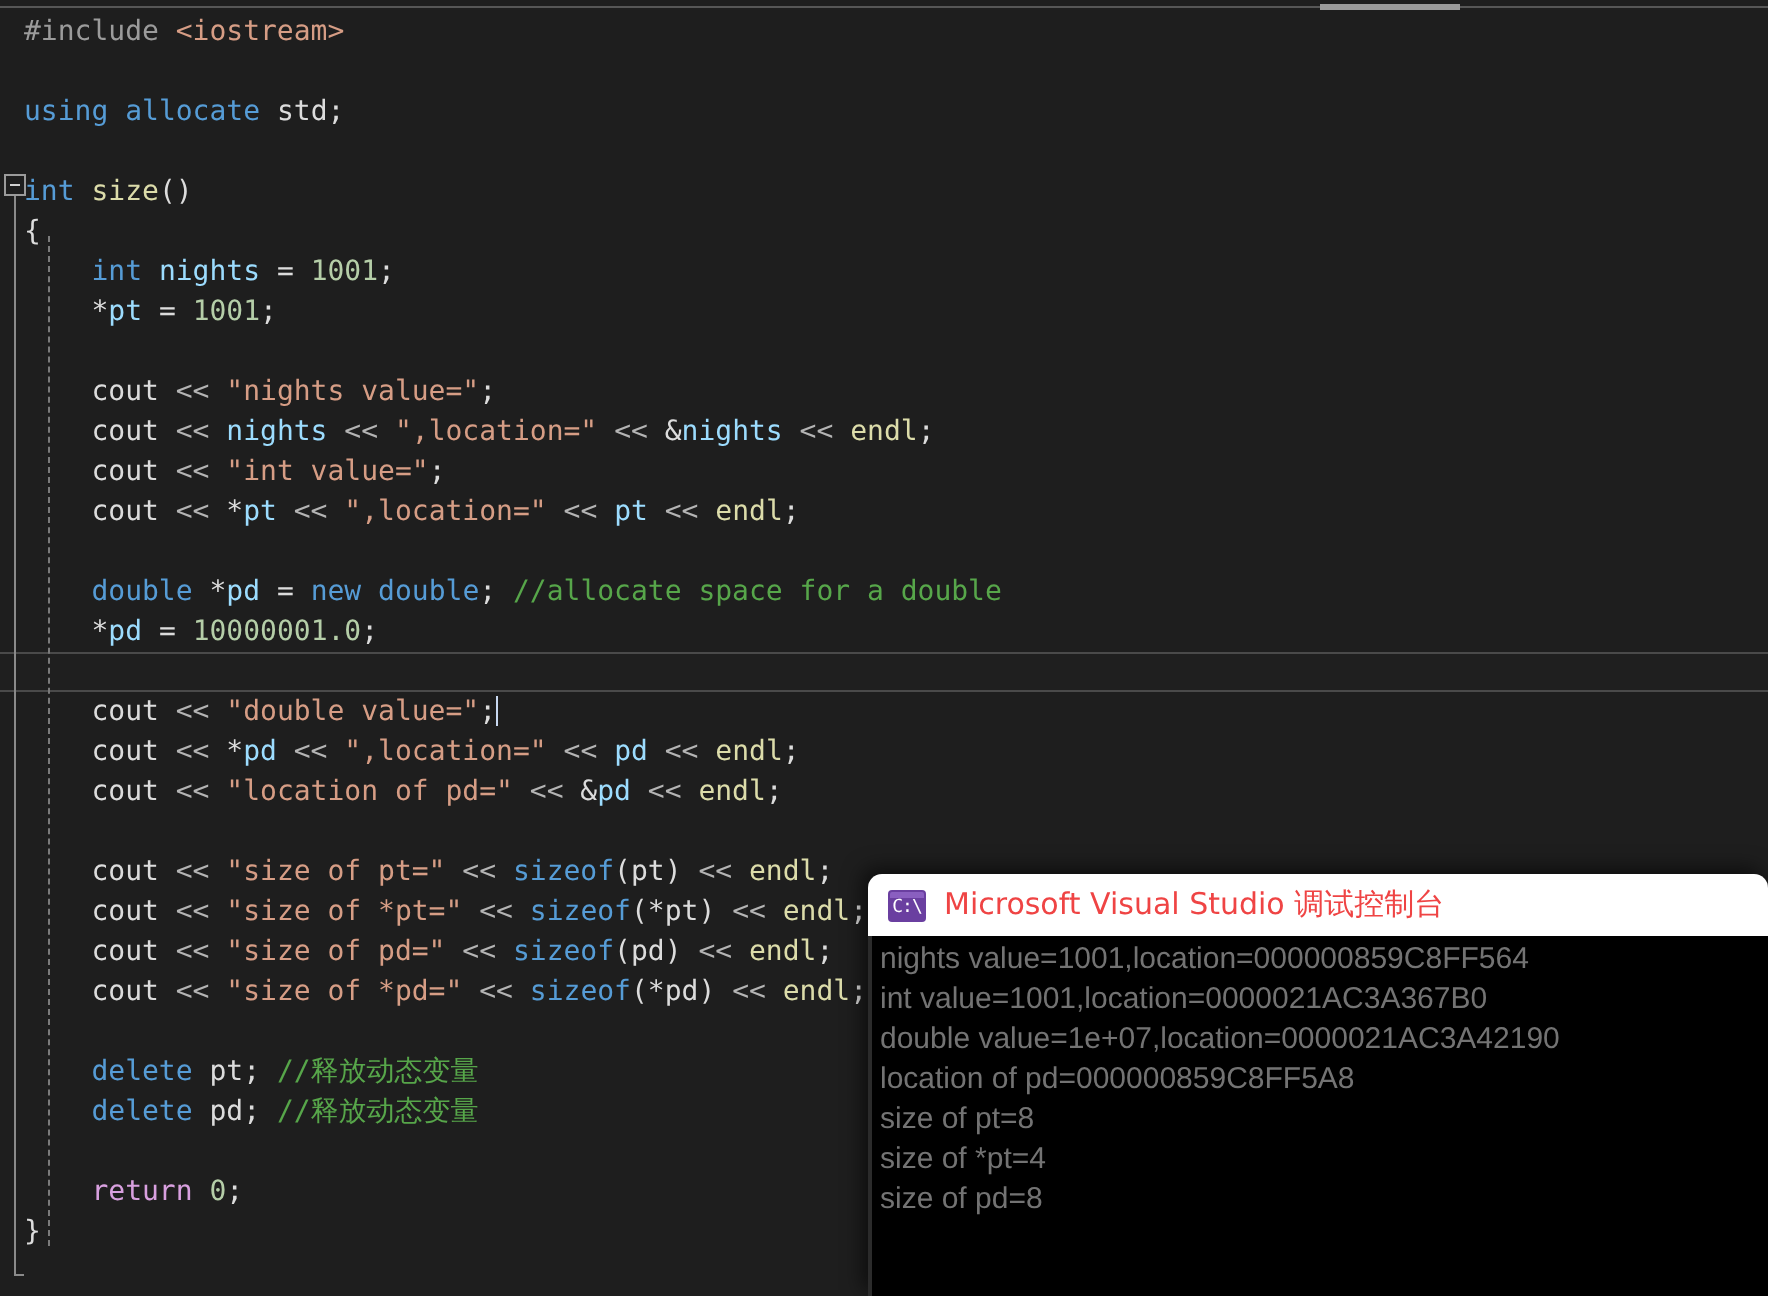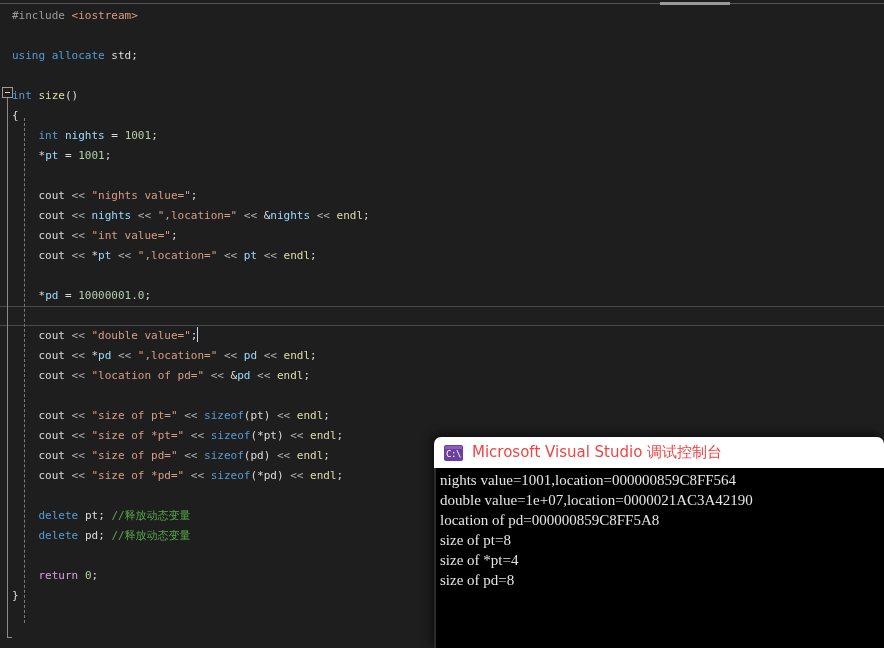--- a/index.html
+++ b/index.html
@@ -47,21 +47,21 @@
     position: absolute;
     left: 0; top: 6px;
     width: 884px; height: 642px;
     background: #1e1e1e;
   }
 
   .code-line {
     position: relative;
     height: 20px;
     line-height: 20px;
-    font-size: 11px;
+    font-size: 14px;
     white-space: pre;
     color: #dcdcdc;
     padding-left: 12px;
   }
   .code-line .txt { position: relative; z-index: 2; }
 
   
   .code-line.current {
     background: #1f1f1f;
     box-sizing: border-box;
@@ -177,24 +177,24 @@
     color: #ef4444;
   }
   .console-body {
     background: #000000;
     height: 180px;
     padding: 2px 0 0 4px;
     box-sizing: border-box;
     border-left: 2px solid #2b2b2b;
   }
   .console-line {
-    font-family: Liberation Serif, serif;
+    font-family: Liberation Sans, sans-serif;
     font-size: 15px;
     line-height: 20px;
-    color: #e5e5e5;
+    color: #737373;
     white-space: pre;
   }
 </style>
 </head>
 <body>
 
 <div id="app">
 
   <div class="top-strip">
 
@@ -211,20 +211,21 @@
         <div class="code-line"><span class="txt"><span class="kw">int</span><span class="pun"> </span><span class="fn">size</span><span class="pun">()</span></span></div>
         <div class="code-line"><span class="txt"><span class="pun">{</span></span></div>
         <div class="code-line"><span class="txt"><span class="pun">    </span><span class="kw">int</span><span class="pun"> </span><span class="var">nights</span><span class="pun"> = </span><span class="num">1001</span><span class="pun">;</span></span></div>
         <div class="code-line"><span class="txt"><span class="pun">    *</span><span class="var">pt</span><span class="pun"> = </span><span class="num">1001</span><span class="pun">;</span></span></div>
         <div class="code-line"><span class="txt"></span></div>
         <div class="code-line"><span class="txt"><span class="pun">    cout </span><span class="op">&lt;&lt;</span><span class="pun"> </span><span class="str">"nights value="</span><span class="pun">;</span></span></div>
         <div class="code-line"><span class="txt"><span class="pun">    cout </span><span class="op">&lt;&lt;</span><span class="pun"> </span><span class="var">nights</span><span class="pun"> </span><span class="op">&lt;&lt;</span><span class="pun"> </span><span class="str">",location="</span><span class="pun"> </span><span class="op">&lt;&lt;</span><span class="pun"> &amp;</span><span class="var">nights</span><span class="pun"> </span><span class="op">&lt;&lt;</span><span class="pun"> </span><span class="fn">endl</span><span class="pun">;</span></span></div>
         <div class="code-line"><span class="txt"><span class="pun">    cout </span><span class="op">&lt;&lt;</span><span class="pun"> </span><span class="str">"int value="</span><span class="pun">;</span></span></div>
         <div class="code-line"><span class="txt"><span class="pun">    cout </span><span class="op">&lt;&lt;</span><span class="pun"> *</span><span class="var">pt</span><span class="pun"> </span><span class="op">&lt;&lt;</span><span class="pun"> </span><span class="str">",location="</span><span class="pun"> </span><span class="op">&lt;&lt;</span><span class="pun"> </span><span class="var">pt</span><span class="pun"> </span><span class="op">&lt;&lt;</span><span class="pun"> </span><span class="fn">endl</span><span class="pun">;</span></span></div>
         <div class="code-line"><span class="txt"></span></div>
+        <div class="code-line"><span class="txt"><span class="pun">    </span><span class="kw">double</span><span class="pun"> *</span><span class="var">pd</span><span class="pun"> = </span><span class="kw">new</span><span class="pun"> </span><span class="kw">double</span><span class="pun">; </span><span class="cmt">//allocate space for a double</span></span></div>
         <div class="code-line"><span class="txt"><span class="pun">    *</span><span class="var">pd</span><span class="pun"> = </span><span class="num">10000001.0</span><span class="pun">;</span></span></div>
         <div class="code-line current"><span class="txt"></span></div>
         <div class="code-line"><span class="txt"><span class="pun">    cout </span><span class="op">&lt;&lt;</span><span class="pun"> </span><span class="str">"double value="</span><span class="pun">;</span></span><span class="caret"></span></div>
         <div class="code-line"><span class="txt"><span class="pun">    cout </span><span class="op">&lt;&lt;</span><span class="pun"> *</span><span class="var">pd</span><span class="pun"> </span><span class="op">&lt;&lt;</span><span class="pun"> </span><span class="str">",location="</span><span class="pun"> </span><span class="op">&lt;&lt;</span><span class="pun"> </span><span class="var">pd</span><span class="pun"> </span><span class="op">&lt;&lt;</span><span class="pun"> </span><span class="fn">endl</span><span class="pun">;</span></span></div>
         <div class="code-line"><span class="txt"><span class="pun">    cout </span><span class="op">&lt;&lt;</span><span class="pun"> </span><span class="str">"location of pd="</span><span class="pun"> </span><span class="op">&lt;&lt;</span><span class="pun"> &amp;</span><span class="var">pd</span><span class="pun"> </span><span class="op">&lt;&lt;</span><span class="pun"> </span><span class="fn">endl</span><span class="pun">;</span></span></div>
         <div class="code-line"><span class="txt"></span></div>
         <div class="code-line"><span class="txt"><span class="pun">    cout </span><span class="op">&lt;&lt;</span><span class="pun"> </span><span class="str">"size of pt="</span><span class="pun"> </span><span class="op">&lt;&lt;</span><span class="pun"> </span><span class="kw">sizeof</span><span class="pun">(pt) </span><span class="op">&lt;&lt;</span><span class="pun"> </span><span class="fn">endl</span><span class="pun">;</span></span></div>
         <div class="code-line"><span class="txt"><span class="pun">    cout </span><span class="op">&lt;&lt;</span><span class="pun"> </span><span class="str">"size of *pt="</span><span class="pun"> </span><span class="op">&lt;&lt;</span><span class="pun"> </span><span class="kw">sizeof</span><span class="pun">(*pt) </span><span class="op">&lt;&lt;</span><span class="pun"> </span><span class="fn">endl</span><span class="pun">;</span></span></div>
         <div class="code-line"><span class="txt"><span class="pun">    cout </span><span class="op">&lt;&lt;</span><span class="pun"> </span><span class="str">"size of pd="</span><span class="pun"> </span><span class="op">&lt;&lt;</span><span class="pun"> </span><span class="kw">sizeof</span><span class="pun">(pd) </span><span class="op">&lt;&lt;</span><span class="pun"> </span><span class="fn">endl</span><span class="pun">;</span></span></div>
         <div class="code-line"><span class="txt"><span class="pun">    cout </span><span class="op">&lt;&lt;</span><span class="pun"> </span><span class="str">"size of *pd="</span><span class="pun"> </span><span class="op">&lt;&lt;</span><span class="pun"> </span><span class="kw">sizeof</span><span class="pun">(*pd) </span><span class="op">&lt;&lt;</span><span class="pun"> </span><span class="fn">endl</span><span class="pun">;</span></span></div>
@@ -246,20 +247,21 @@
 
   <div class="console-win">
     <div class="console-title">
       <span class="console-icon">
         <span class="glyph">C:\</span>
       </span>
       <span class="console-title-text">Microsoft Visual Studio 调试控制台</span>
     </div>
     <div class="console-body" id="console-body">
         <div class="console-line">nights value=1001,location=000000859C8FF564</div>
+        <div class="console-line">int value=1001,location=0000021AC3A367B0</div>
         <div class="console-line">double value=1e+07,location=0000021AC3A42190</div>
         <div class="console-line">location of pd=000000859C8FF5A8</div>
         <div class="console-line">size of pt=8</div>
         <div class="console-line">size of *pt=4</div>
         <div class="console-line">size of pd=8</div>
       </div>
   </div>
 
 </div>
 

